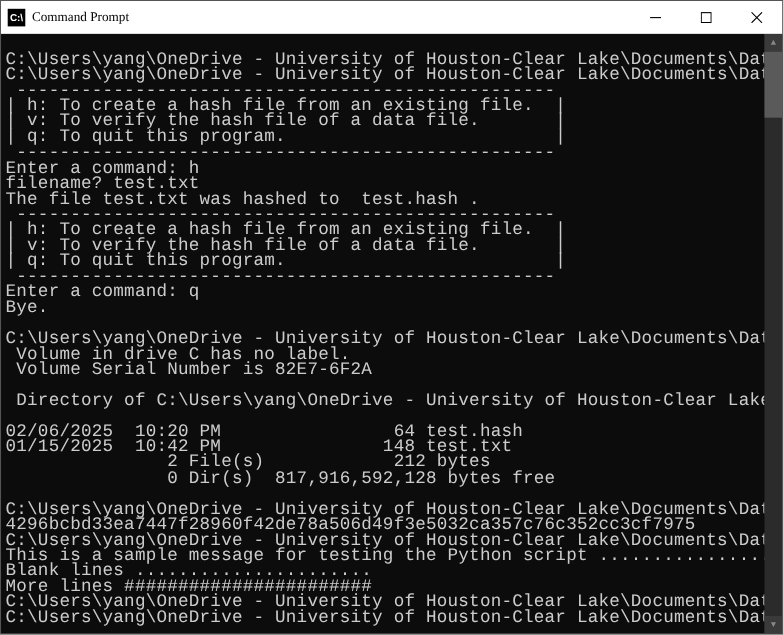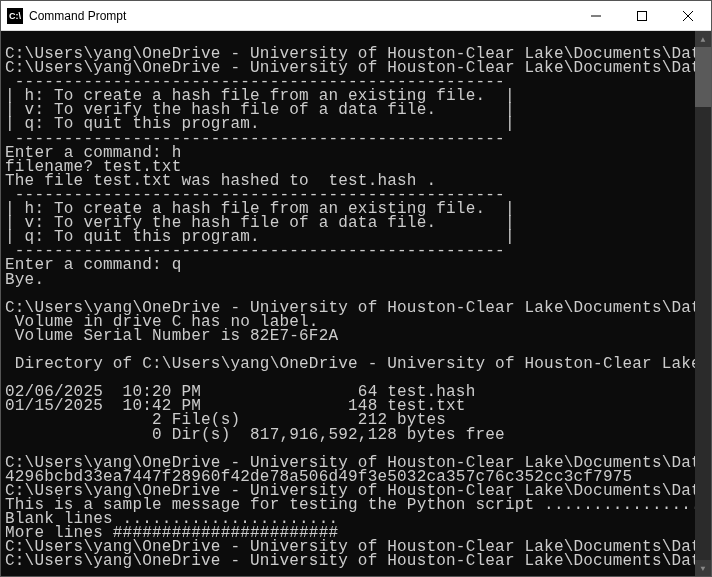--- a/index.html
+++ b/index.html
@@ -32,21 +32,21 @@
       background: #000;
       display: inline-flex;
       align-items: center;
       justify-content: center;
       color: #fff;
       font-size: 9px;
       font-weight: bold;
       font-family: Arial, sans-serif;
     }
     .titlebar-title {
-      font-family: Liberation Sans, sans-serif;
+      font-family: Liberation Serif, serif;
       font-size: 12px;
       color: #000;
       flex: 1;
     }
     .titlebar-buttons {
       display: flex;
       height: 100%;
     }
     .titlebar-btn {
       width: 46px;

